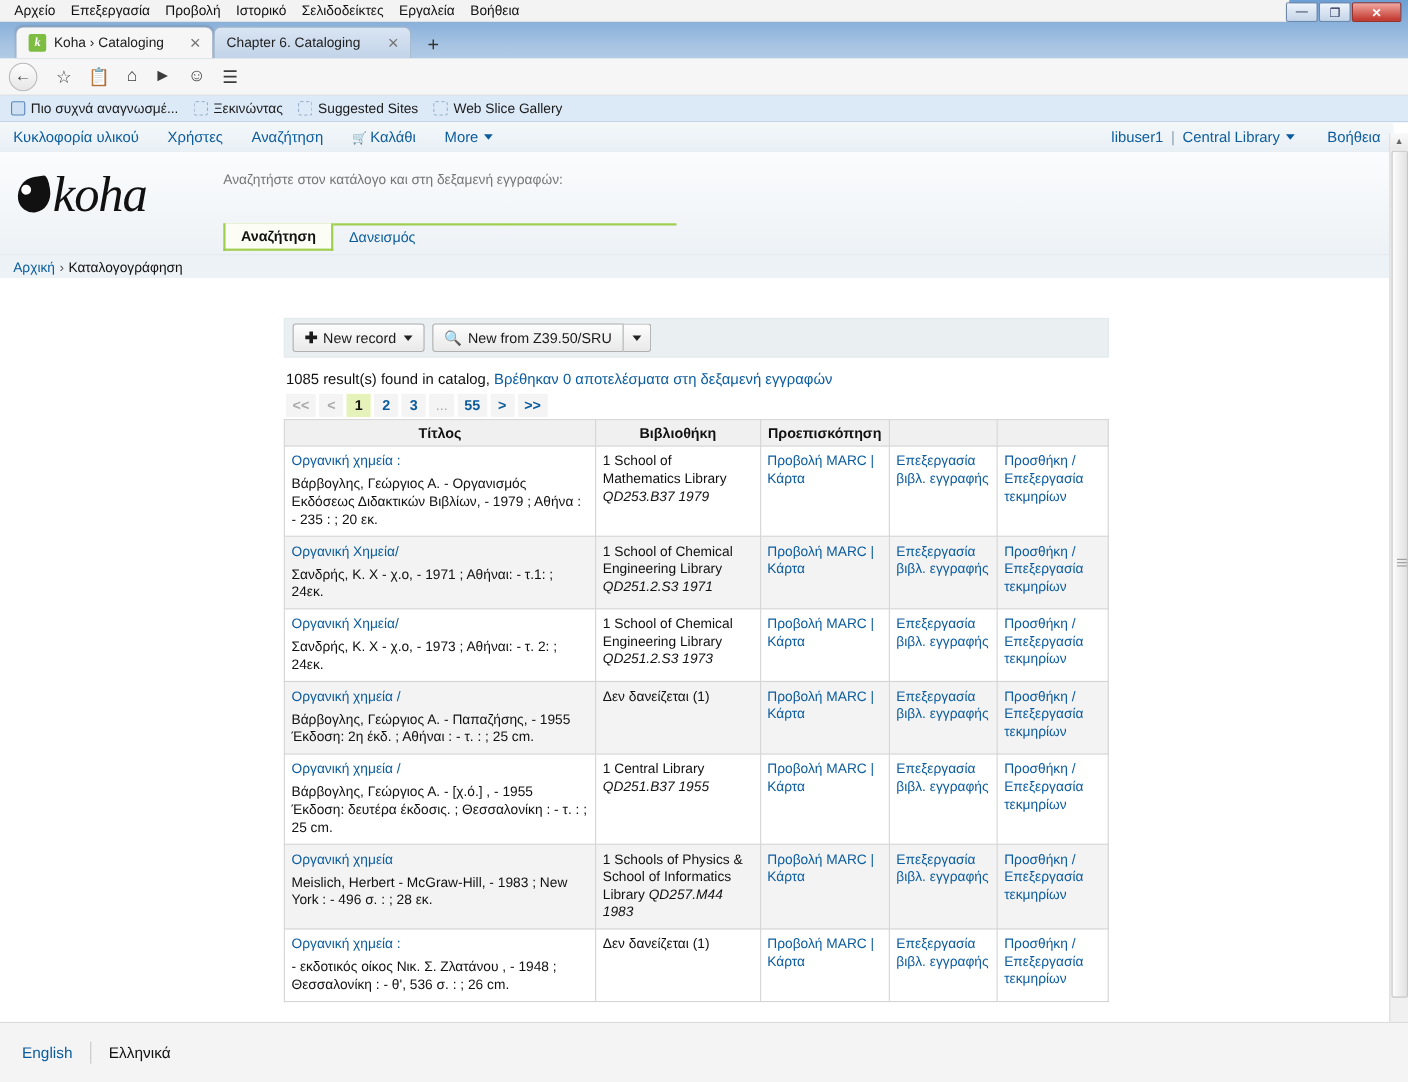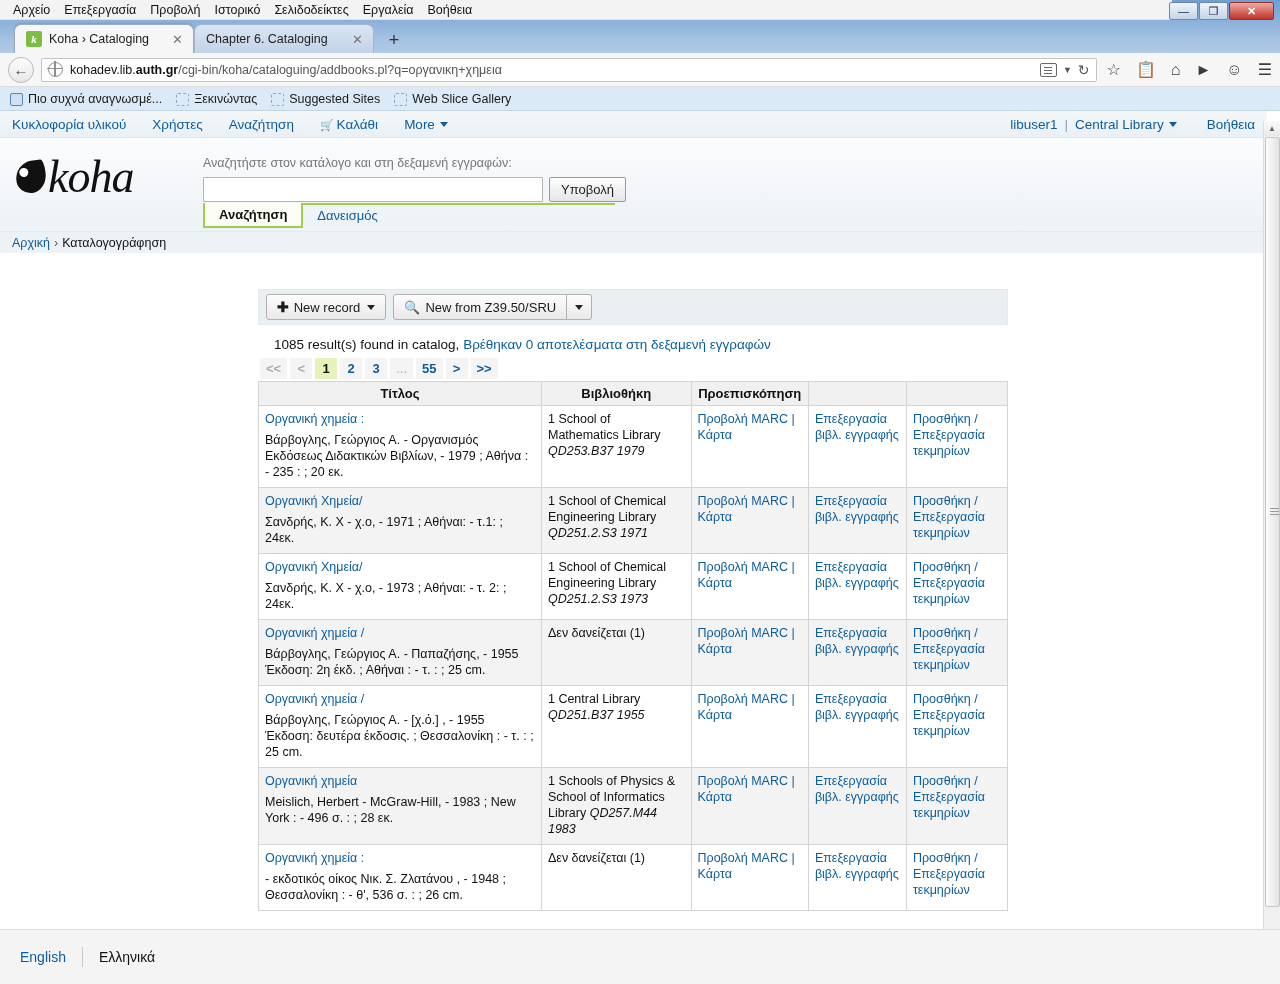--- a/index.html
+++ b/index.html
@@ -168,21 +168,21 @@
   .bookmarks {
     height: 24px;
     background: #dce9f7;
     display: flex; align-items: center;
     padding-left: 10px;
     gap: 14px;
     font-size: 12.5px;
     color: #1a1a1a;
     border-bottom: 1px solid #c2d3e4;
   }
-  .bm { display: flex; align-items: flex-end; gap: 5px; white-space: nowrap; }
+  .bm { display: flex; align-items: flex-start; gap: 5px; white-space: nowrap; }
   .bm-ico {
     width: 13px; height: 13px;
     border: 1px dashed #8fa9c3;
     border-radius: 2px;
     flex: 0 0 auto;
   }
   .bm-ico.solid {
     border: 1px solid #5a86b8;
     background: #cfe0f2;
     border-style: solid;
@@ -370,21 +370,21 @@
   .btn-group { display: flex; }
   .btn-group .btn:first-child { border-radius: 3px 0 0 3px; }
   .btn-group .btn.split {
     border-radius: 0 3px 3px 0;
     border-left: none;
     padding: 0 8px;
   }
 
   .resultinfo {
     position: absolute;
-    left: 274px; top: 84px;
+    left: 260px; top: 84px;
     font-size: 13.5px;
     color: #111;
   }
   .resultinfo a { color: #0b5c9e; text-decoration: none; }
 
   .pager {
     position: absolute;
     left: 260px; top: 105px;
     display: flex;
     font-size: 13px;
@@ -515,29 +515,20 @@
     </div>
     <div class="tab inactive">
       <span class="tab-title">Chapter 6. Cataloging</span>
       <span class="tab-close">✕</span>
     </div>
     <div class="newtab">+</div>
   </div>
 
   <div class="urlbar-row">
     <div class="nav-back">←</div>
-    <div class="urlbox">
-      <span class="globe-icon"></span>
-      <span class="url-text"><span class="host-pre">kohadev.lib.</span><b>auth.gr</b><span>/cgi-bin/koha/cataloguing/addbooks.pl?q=οργανικη+χημεια</span></span>
-      <span class="url-right">
-        <span class="rss-box"></span>
-        <span style="font-size:9px;">▼</span>
-        <span style="font-size:14px;">↻</span>
-      </span>
-    </div>
     <div class="toolbar-icons">
       <span>☆</span>
       <span>📋</span>
       <span>⌂</span>
       <span>►</span>
       <span>☺</span>
       <span>☰</span>
     </div>
   </div>
 
@@ -579,24 +570,20 @@
     </span>
   </div>
 
   <div class="header-area">
     <div class="logo">
       <span class="logo-mark"></span>
         <span>koha</span>
     </div>
 
     <div class="searchlabel">Αναζητήστε στον κατάλογο και στη δεξαμενή εγγραφών:</div>
-    <div class="searchrow">
-      <input class="searchinput" type="text" placeholder="" style="">
-      <button class="searchbtn">Υποβολή</button>
-    </div>
     <div class="searchtabs">
       <div class="stab active">Αναζήτηση</div>
       <div class="stab">Δανεισμός</div>
     </div>
   </div>
 
   <div class="breadcrumb-bar">
     <a href="#">Αρχική</a>
     <span class="crumb-sep">›</span>
     <span class="crumb-cur">Καταλογογράφηση</span>

